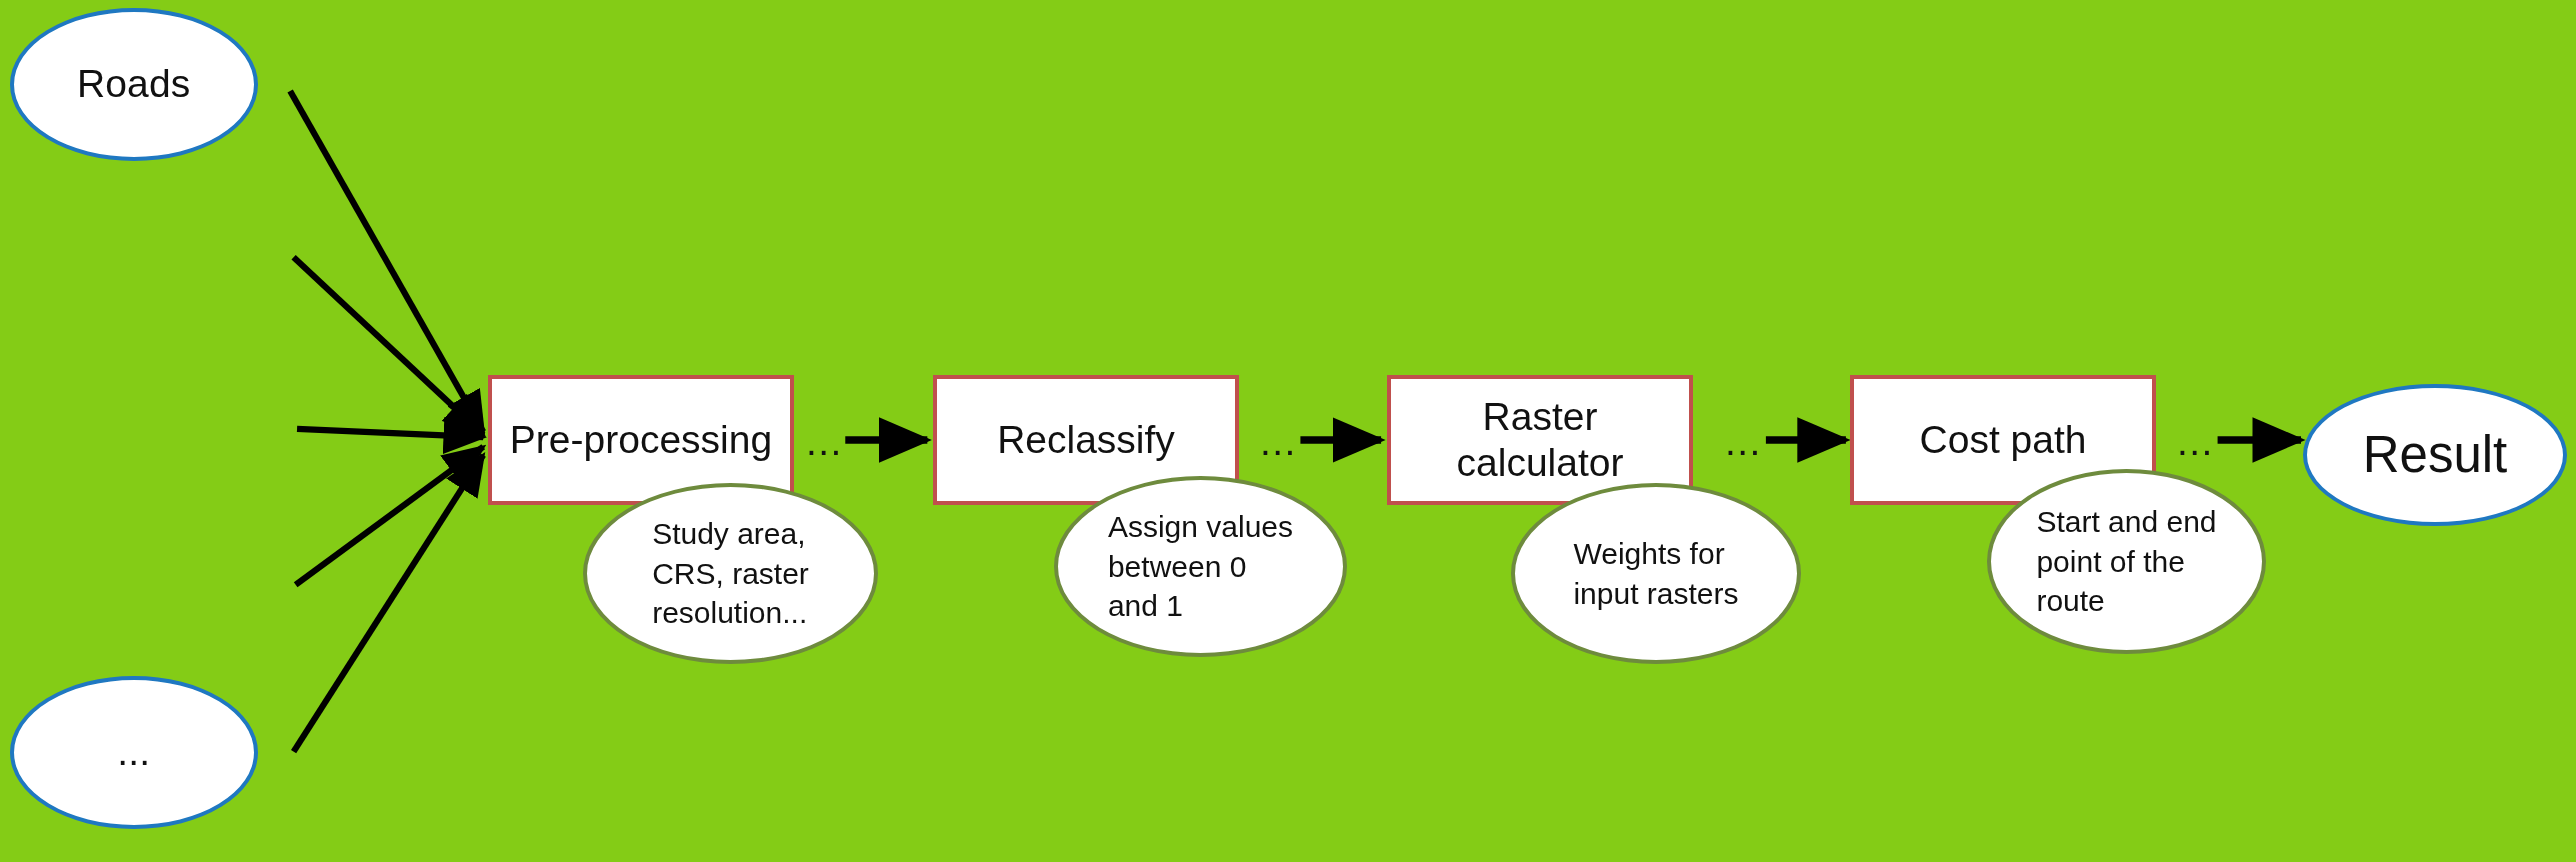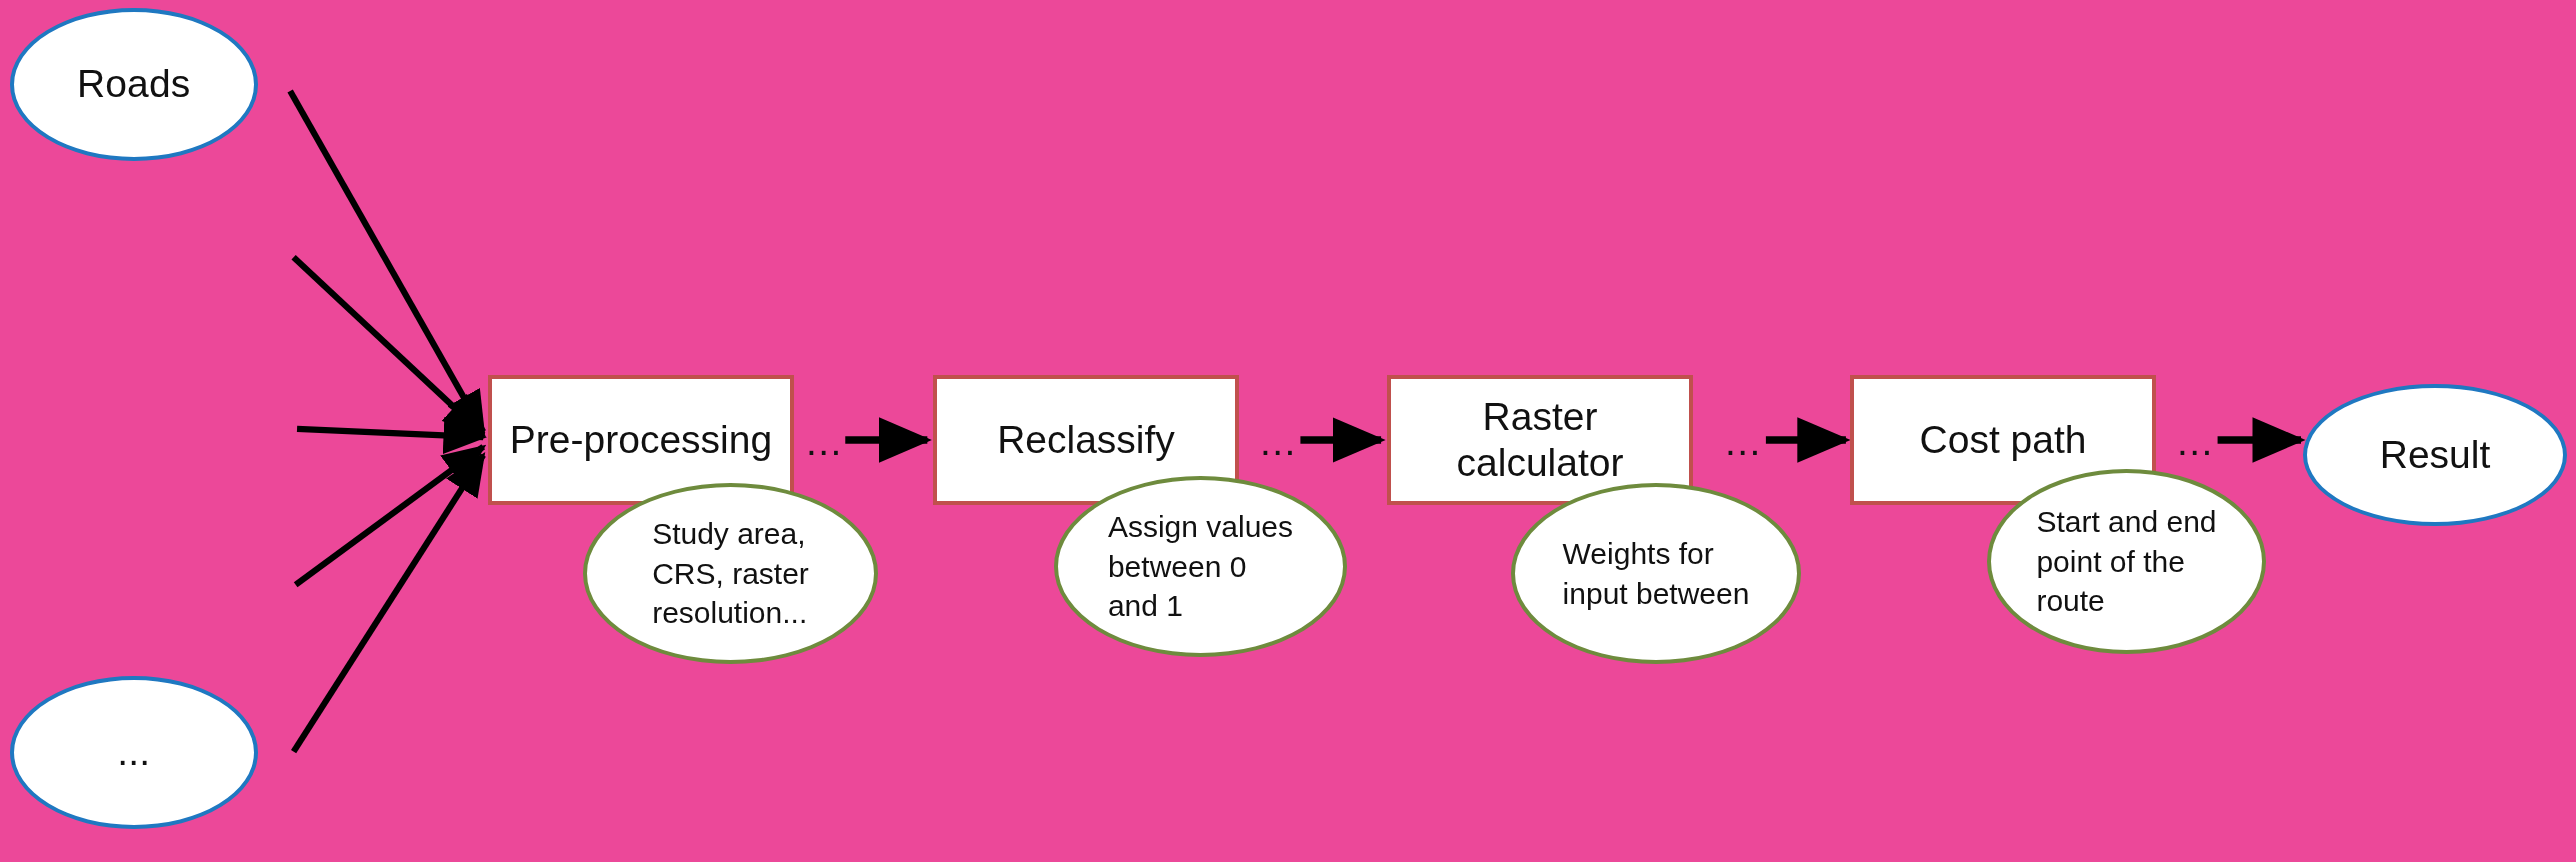--- a/index.html
+++ b/index.html
@@ -8,21 +8,21 @@
     padding: 0;
     background: #ffffff;
   }
   body {
     font-family: "Liberation Sans", sans-serif;
   }
   #canvas {
     position: relative;
     width: 2576px;
     height: 862px;
-    background: #ec4899;
+    background: #84cc16;
     overflow: hidden;
   }
   #edges {
     position: absolute;
     left: 0;
     top: 0;
     width: 2576px;
     height: 862px;
     pointer-events: none;
   }
@@ -44,21 +44,21 @@
     background: #ffffff;
     font-size: 39px;
     line-height: 1.15;
     letter-spacing: 0.1px;
   }
 
   .ellipse-result {
     border: 4.8px solid #1F78C1;
     border-radius: 50%;
     background: #ffffff;
-    font-size: 39px;
+    font-size: 51px;
     line-height: 1.15;
   }
 
   .ellipse-note {
     border: 4.1px solid #6E8B3D;
     border-radius: 50%;
     background: #ffffff;
     font-size: 30px;
     line-height: 1.32;
     z-index: 6;
@@ -158,21 +158,21 @@
   </div>
 
   <div class="node ellipse-note" style="left:1054px; top:476px; width:293px; height:181px;">
     <span class="note-text">Assign values
 between 0
 and 1</span>
   </div>
 
   <div class="node ellipse-note" style="left:1511px; top:483px; width:290px; height:181px;">
     <span class="note-text">Weights for
-input between</span>
+input rasters</span>
   </div>
 
   <div class="node ellipse-note" style="left:1987px; top:469px; width:279px; height:185px;">
     <span class="note-text">Start and end
 point of the
 route</span>
   </div>
 
   <div class="node ellipse-result" style="left:2303px; top:384px; width:264px; height:142px;">
     <span>Result</span>

